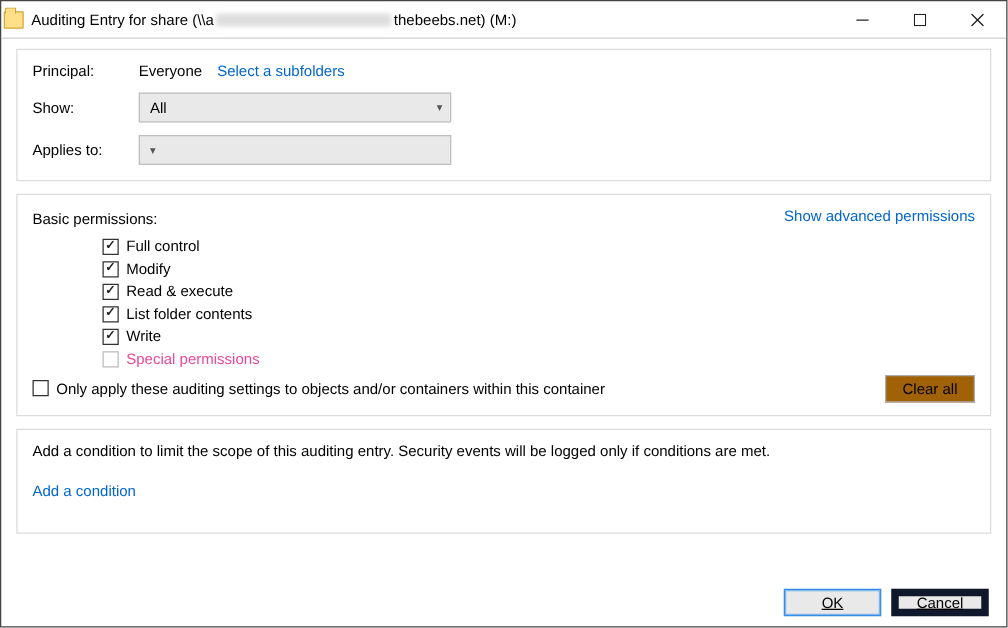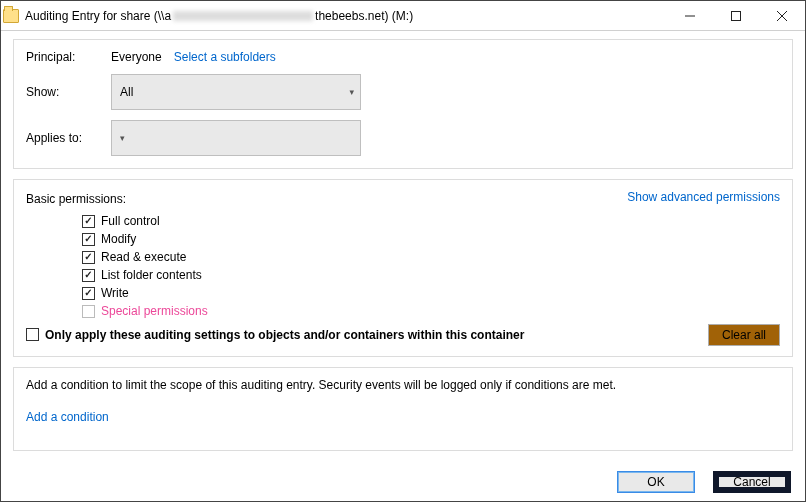--- a/index.html
+++ b/index.html
@@ -76,21 +76,21 @@
     width: 85px;
   }
   .principal-val { margin-right: 12px; }
   .link { color: #0066cc; cursor: pointer; }
   .dropdown {
     display: flex;
     align-items: center;
     justify-content: space-between;
     background: #e9e9e9;
     border: 1px solid #bfbfbf;
-    height: 36px;
+    height: 24px;
     padding: 0 6px 0 8px;
     width: 250px;
   }
   .dropdown .chev { font-size: 9px; color: #555; }
   .perm-wrap { position: relative; padding-top: 2px; }
   .adv-link {
     position: absolute;
     right: 0; top: 0;
   }
   .perm-title { margin-bottom: 6px; }
@@ -108,36 +108,35 @@
     font-size: 10px;
     line-height: 1;
   }
   .cb.checked::after { content: "✓"; color: #222; font-weight: bold; }
   .cb.unchecked-dis { border-color: #bbb; }
   .cb-label { }
   .cb-label.dis { color: #ec4899; }
   .only-row {
     display: flex; align-items: flex-start; gap: 6px;
     margin-top: 8px;
-    font-weight: bold;
   }
   .clear-btn {
     position: absolute;
     right: 12px; bottom: 10px;
     background: #a16207;
     border: 1px solid #adadad;
     width: 72px; height: 22px;
     display: flex; align-items: center; justify-content: center;
   }
   .panel.perm-panel .panel-pad { position: relative; padding-bottom: 14px; }
   .cond-text { margin-bottom: 18px; }
   .footer {
     position: absolute;
     bottom: 8px; right: 14px;
-    display: flex; gap: 18px;
+    display: flex; gap: 8px; text-decoration: underline;
   }
   .btn {
     background: #e9e9e9;
     border: 6px solid #0f172a;
     width: 78px; height: 22px;
     display: flex; align-items: center; justify-content: center;
   }
   .btn.default { border: 1px solid #3a8be6; box-shadow: 0 0 0 1px #7ab7ee inset; }
 </style>
 </head>

